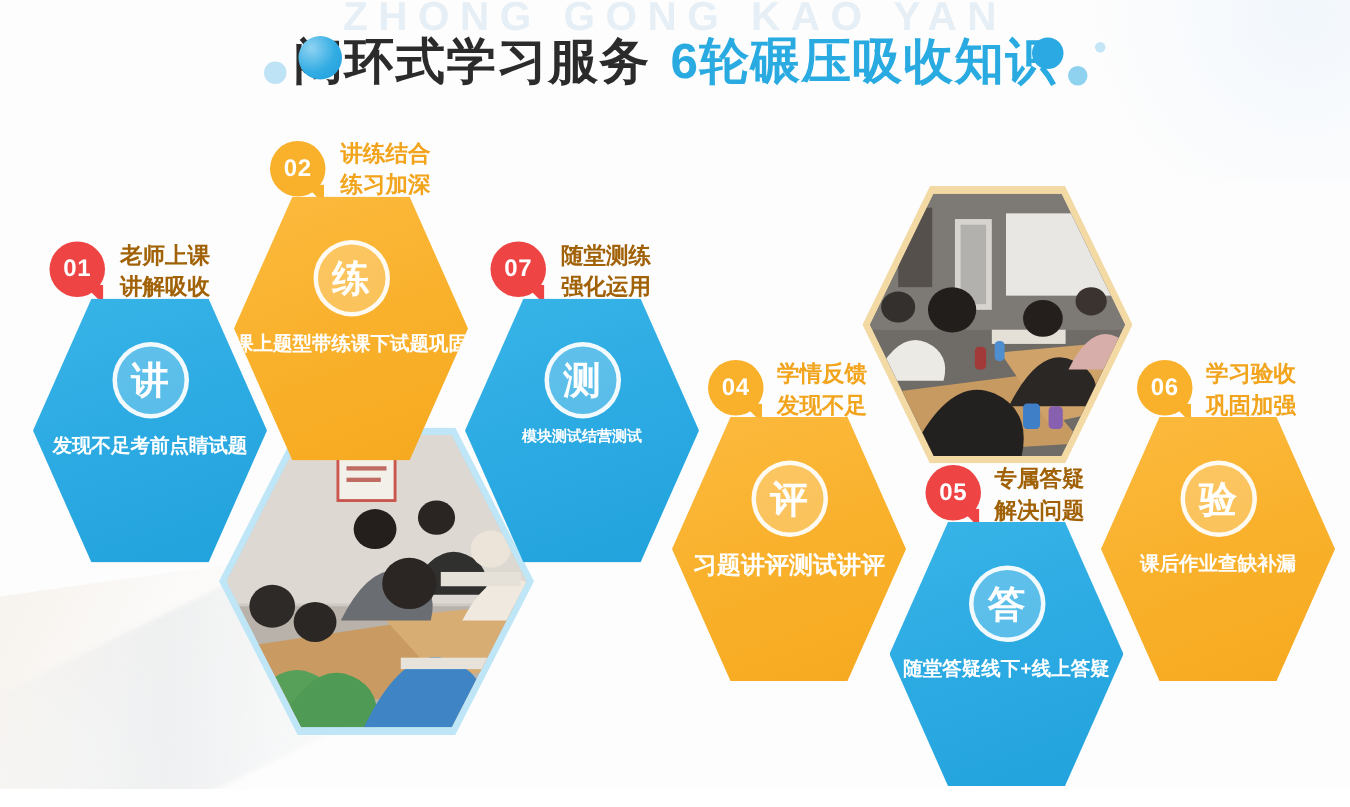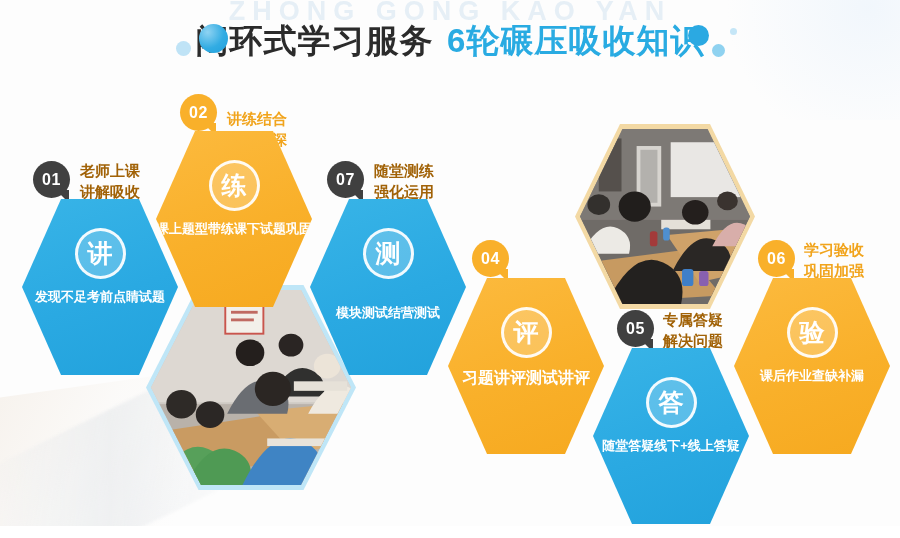--- a/index.html
+++ b/index.html
@@ -110,21 +110,21 @@
   }
   .badge::after{
     content:"";position:absolute;
     right:1px;bottom:-5px;
     width:13px;height:13px;
     background:inherit;
     -webkit-clip-path:polygon(0% 0%,100% 0%,100% 100%);
     clip-path:polygon(0% 0%,100% 0%,100% 100%);
     border-bottom-right-radius:3px;
   }
-  .badge.blue{background:#404040;}
+  .badge.blue{background:#ef4444;}
   .badge.orange{background:#f9b02a;}
 
   .caption{
     position:absolute;
     font-size:15px;font-weight:bold;line-height:1.42;
     white-space:nowrap;
   }
   .caption.blue{color:#a16207;}
   .caption.orange{color:#f1a41c;}
 </style>
@@ -220,21 +220,21 @@
     </div>
     <div class="hex-lines" style="font-size:13px;margin-top:8px;">
       <span>发现不足</span>
       <span>考前点睛试题</span>
     </div>
   </div>
 
   <div class="badge orange" style="left:180px;top:94px;">
     <span>02</span>
   </div>
-  <div class="caption orange" style="left:227px;top:108px;">
+  <div class="caption orange" style="left:227px;top:92px;">
     <div>讲练结合</div>
     <div>练习加深</div>
   </div>
   <div class="hex orange" style="left:156px;top:131px;width:156px;height:176px;padding-top:29px;">
     <div class="hex-circle" style="width:51px;height:51px;font-size:25px;">
       <span>练</span>
     </div>
     <div class="hex-lines" style="font-size:13px;margin-top:8px;">
       <span>课上题型带练</span>
       <span>课下试题巩固</span>
@@ -245,28 +245,32 @@
     <span>07</span>
   </div>
   <div class="caption blue" style="left:374px;top:160px;">
     <div>随堂测练</div>
     <div>强化运用</div>
   </div>
   <div class="hex blue" style="left:310px;top:199px;width:156px;height:176px;padding-top:29px;">
     <div class="hex-circle" style="width:51px;height:51px;font-size:25px;">
       <span>测</span>
     </div>
-    <div class="hex-lines" style="font-size:13px;margin-top:24px;">
+    <div class="hex-lines" style="font-size:10px;margin-top:5px;">
       <span>模块测试</span>
       <span>结营测试</span>
     </div>
   </div>
 
   <div class="badge orange" style="left:472px;top:240px;">
     <span>04</span>
+  </div>
+  <div class="caption orange" style="left:518px;top:239px;">
+    <div>学情反馈</div>
+    <div>发现不足</div>
   </div>
   <div class="hex orange" style="left:448px;top:278px;width:156px;height:176px;padding-top:29px;">
     <div class="hex-circle" style="width:51px;height:51px;font-size:25px;">
       <span>评</span>
     </div>
     <div class="hex-lines" style="font-size:16px;margin-top:8px;">
       <span>习题讲评</span>
       <span>测试讲评</span>
     </div>
   </div>

